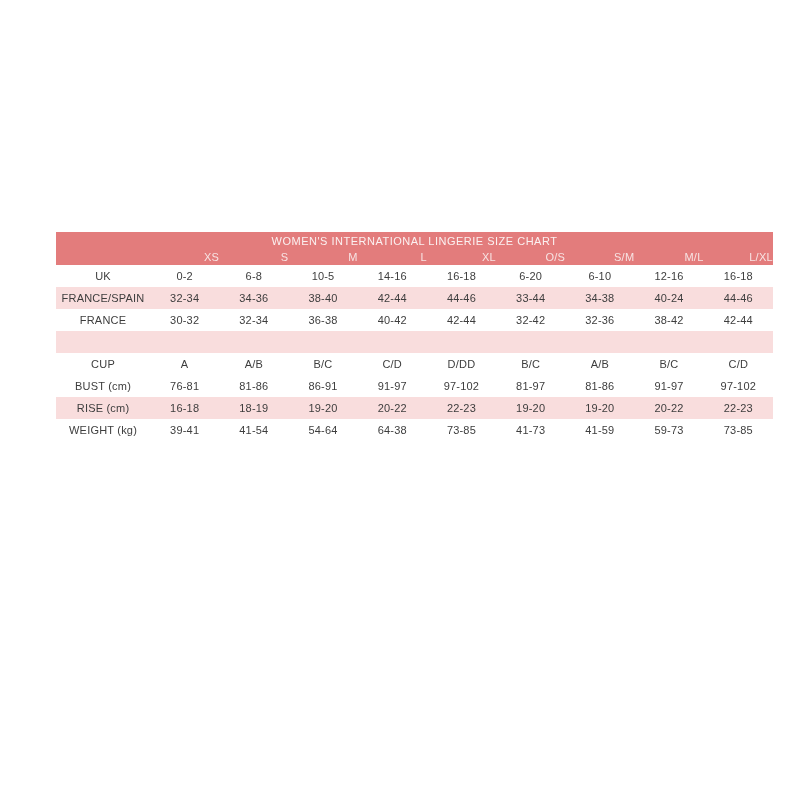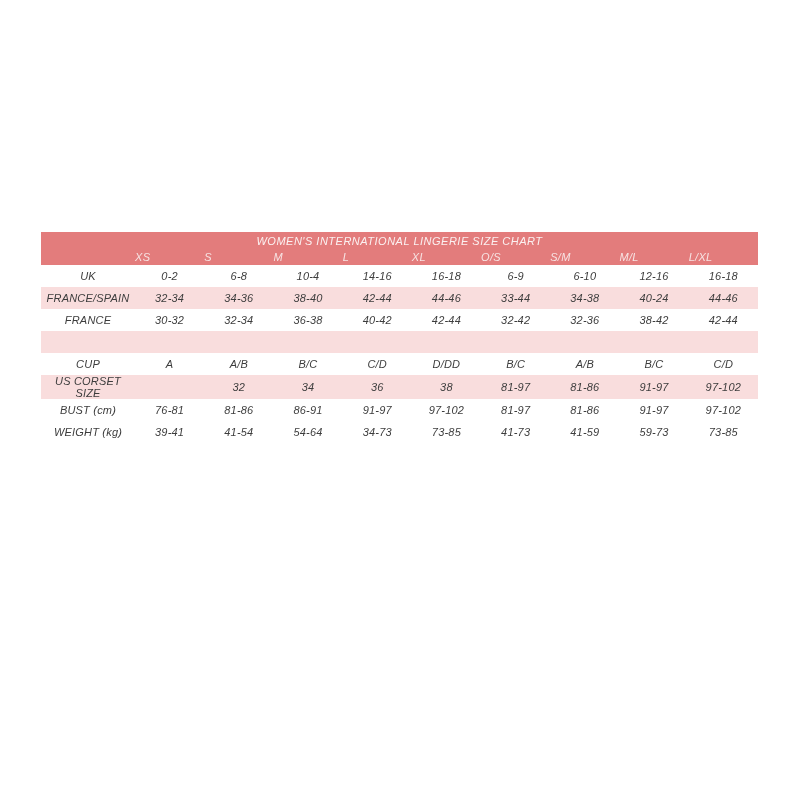--- a/index.html
+++ b/index.html
@@ -13,39 +13,38 @@
   html,body{margin:0;padding:0;background:#ffffff;}
   .canvas{
     position:relative;
     width:800px;height:800px;
     background:#ffffff;
     font-family:"Liberation Sans","DejaVu Sans",sans-serif;
     overflow:hidden;
   }
   table.chart{
     position:absolute;
-    left:41px;top:232px;
+    left:56px;top:232px;
     width:717px;
     border-collapse:collapse;
     table-layout:fixed;
-    font-style:italic;
   }
   table.chart td{padding:0;vertical-align:middle;}
   .title-row td{
     background:var(--header-bg);
     color:var(--title-text);
     text-align:center;
     height:17px;
     font-size:11px;
     letter-spacing:0.5px;
   }
   .header-row td{
     background:var(--header-bg);
     color:var(--header-text);
-    text-align:left;
+    text-align:right;
     height:16px;
     font-size:11px;
     letter-spacing:0.3px;
     padding-bottom:3px;
   }
   tbody td{
     height:22px;
     text-align:center;
     font-size:11px;
     letter-spacing:0.2px;
@@ -86,24 +85,24 @@
           <td>S/M</td>
           <td>M/L</td>
           <td>L/XL</td>
         </tr>
     </thead>
     <tbody id="table-body">
         <tr class="even">
           <td>UK</td>
           <td>0-2</td>
           <td>6-8</td>
-          <td>10-4</td>
+          <td>10-5</td>
           <td>14-16</td>
           <td>16-18</td>
-          <td>6-9</td>
+          <td>6-20</td>
           <td>6-10</td>
           <td>12-16</td>
           <td>16-18</td>
         </tr>
         <tr class="odd">
           <td>FRANCE/SPAIN</td>
           <td>32-34</td>
           <td>34-36</td>
           <td>38-40</td>
           <td>42-44</td>
@@ -142,50 +141,50 @@
           <td>A</td>
           <td>A/B</td>
           <td>B/C</td>
           <td>C/D</td>
           <td>D/DD</td>
           <td>B/C</td>
           <td>A/B</td>
           <td>B/C</td>
           <td>C/D</td>
         </tr>
-        <tr class="odd">
-          <td>US CORSET SIZE</td>
-          <td></td>
-          <td>32</td>
-          <td>34</td>
-          <td>36</td>
-          <td>38</td>
-          <td>81-97</td>
-          <td>81-86</td>
-          <td>91-97</td>
-          <td>97-102</td>
-        </tr>
         <tr class="even">
           <td>BUST (cm)</td>
           <td>76-81</td>
           <td>81-86</td>
           <td>86-91</td>
           <td>91-97</td>
           <td>97-102</td>
           <td>81-97</td>
           <td>81-86</td>
           <td>91-97</td>
           <td>97-102</td>
         </tr>
+        <tr class="odd">
+          <td>RISE (cm)</td>
+          <td>16-18</td>
+          <td>18-19</td>
+          <td>19-20</td>
+          <td>20-22</td>
+          <td>22-23</td>
+          <td>19-20</td>
+          <td>19-20</td>
+          <td>20-22</td>
+          <td>22-23</td>
+        </tr>
         <tr class="even">
           <td>WEIGHT (kg)</td>
           <td>39-41</td>
           <td>41-54</td>
           <td>54-64</td>
-          <td>34-73</td>
+          <td>64-38</td>
           <td>73-85</td>
           <td>41-73</td>
           <td>41-59</td>
           <td>59-73</td>
           <td>73-85</td>
         </tr>
       </tbody>
   </table>
 </div>
 

